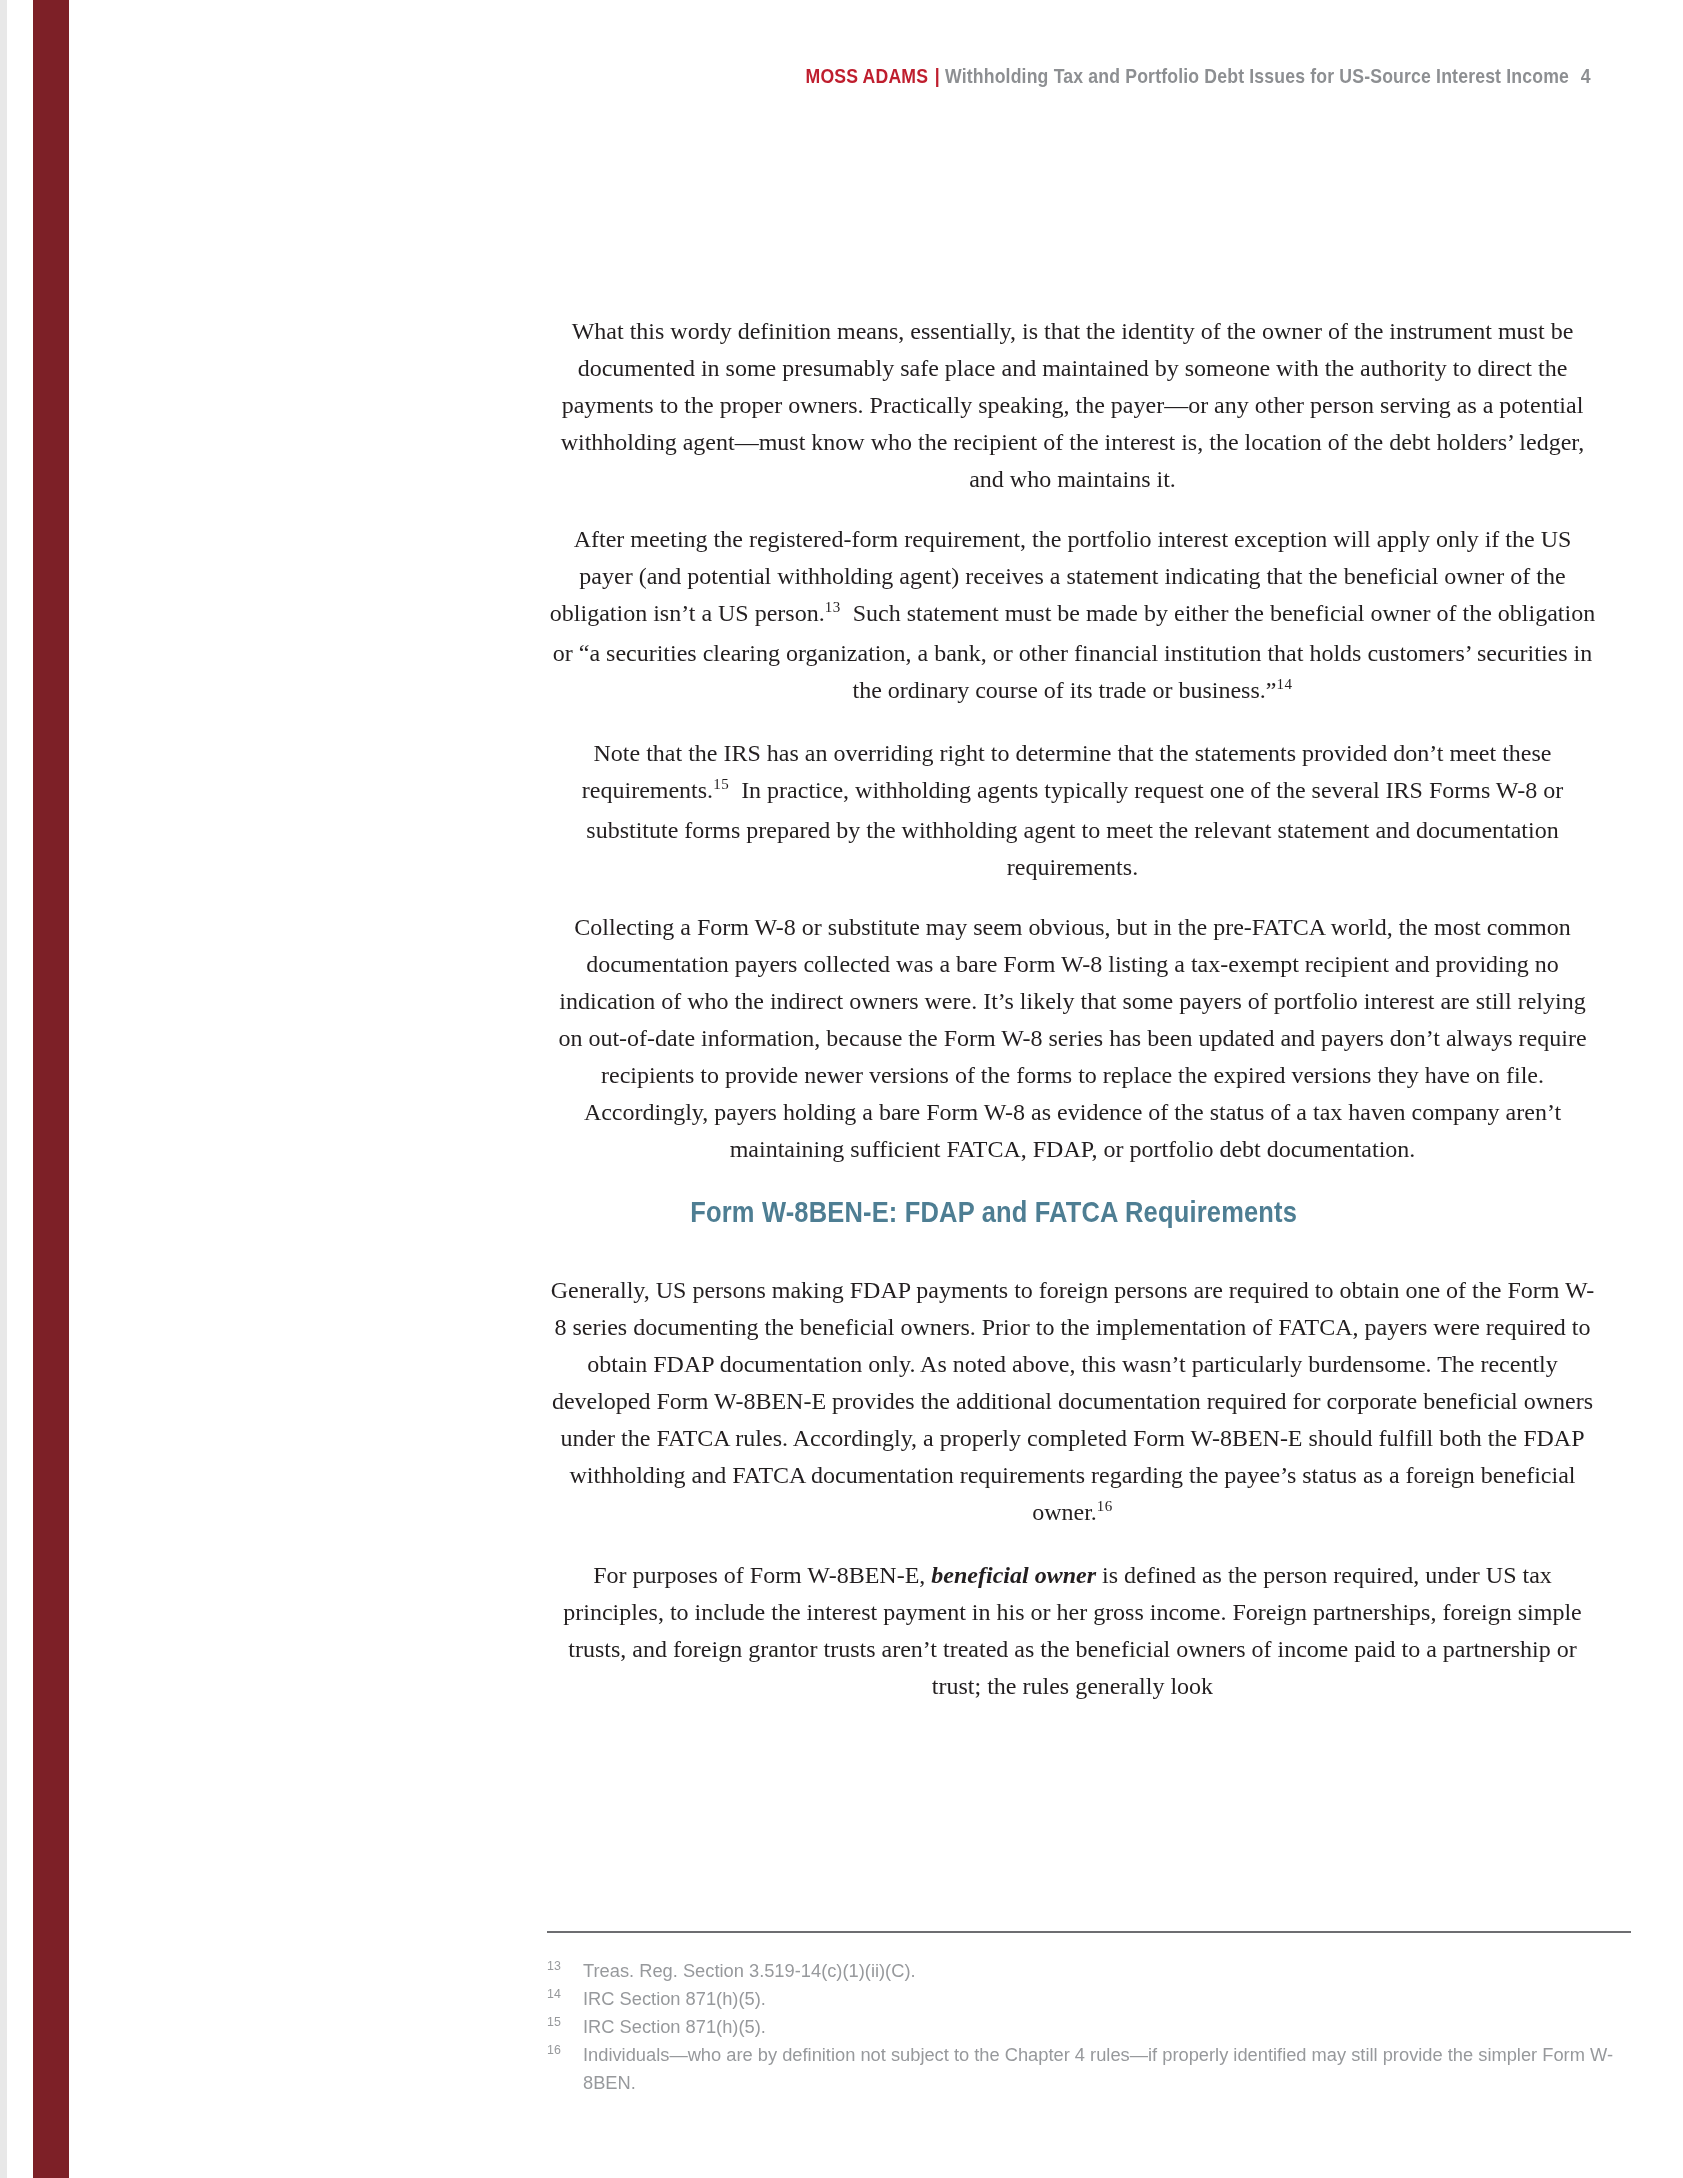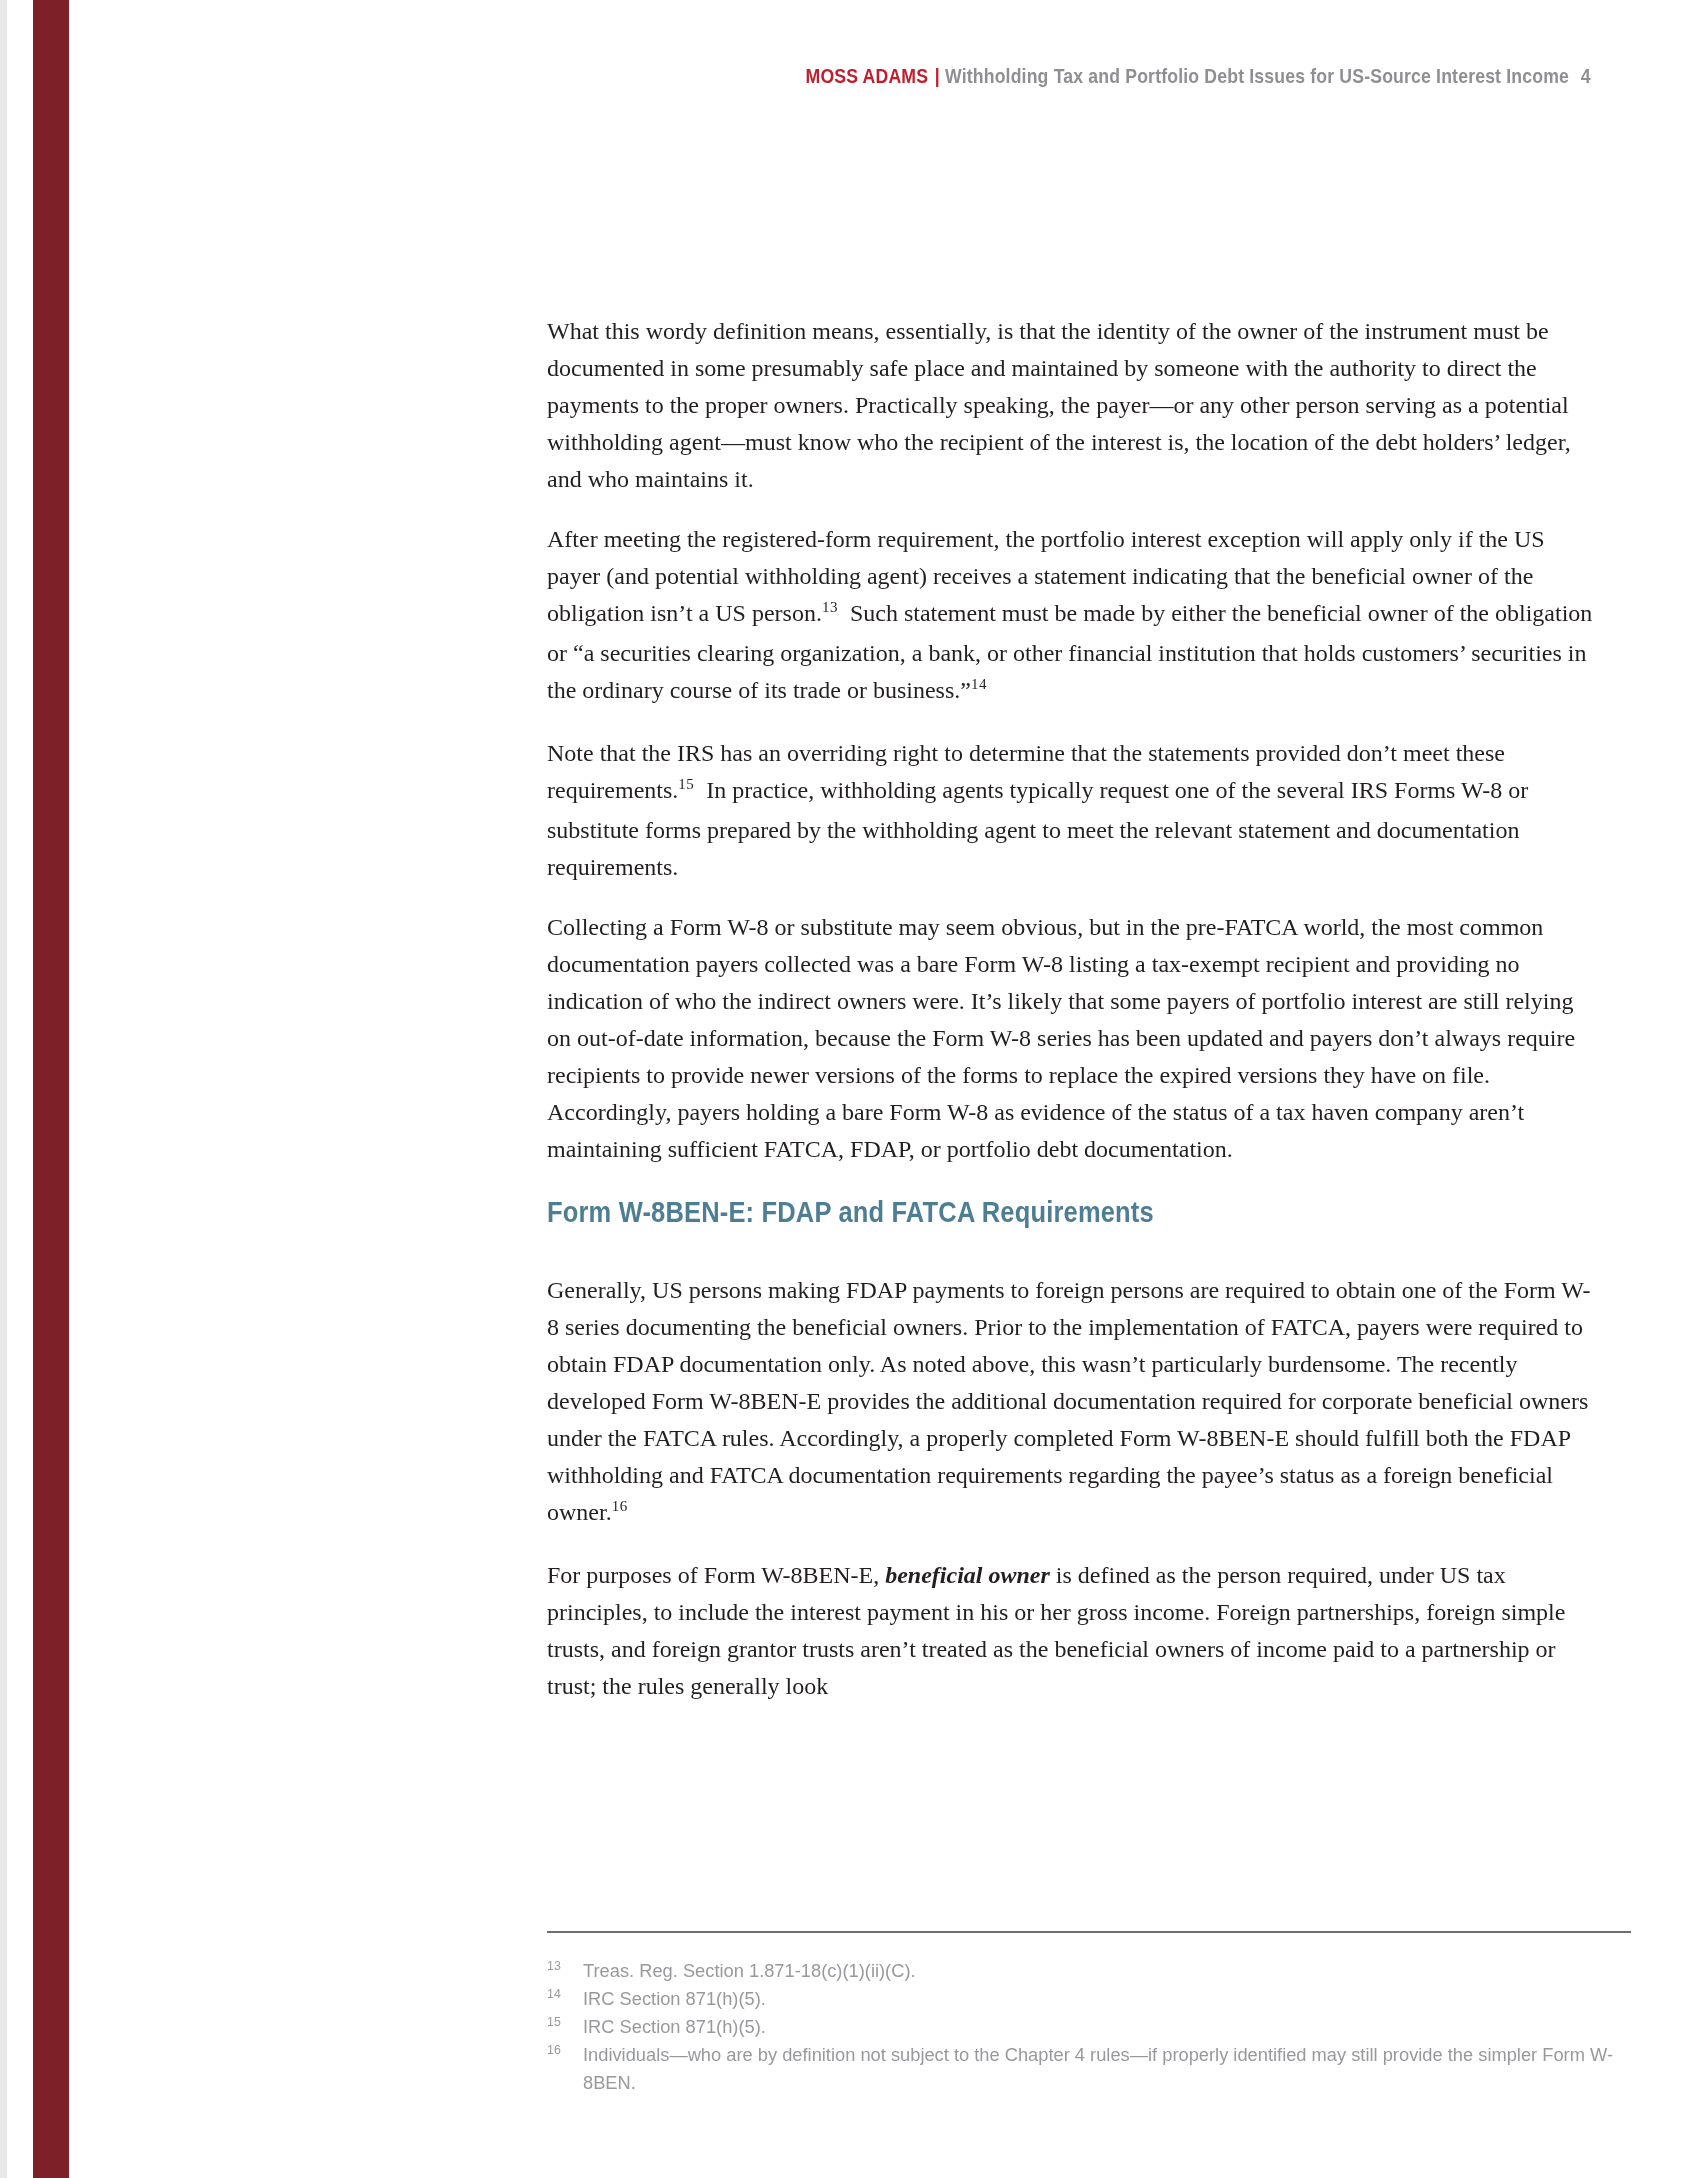--- a/index.html
+++ b/index.html
@@ -27,21 +27,21 @@
   }
   .brand{color:#bf1e2e;font-weight:bold;}
   .hdr-sep{color:#bf1e2e;font-weight:bold;padding:0 6px 0 8px;}
   .hdr-title{color:#8d8f92;font-weight:bold;}
   .hdr-page{color:#8d8f92;font-weight:bold;margin-left:14px;}
   
   #content-column{
     position:absolute;left:540px;top:313px;width:1051px;
     color:#231f20;
     font-size:24px;line-height:37px;
-    text-align:left;
+    text-align:center;
   }
   .para{margin:0 0 23px 0;}
   .sup{
     font-size:15px;
     position:relative;top:-9px;
     letter-spacing:0.5px;
   }
   .bi{font-weight:bold;font-style:italic;}
   #section-heading{
     margin:26px 0 42px 0;
@@ -95,21 +95,21 @@
     <div id="section-heading">Form W-8BEN-E: FDAP and FATCA Requirements</div>
     <div id="paras-bottom">
         <div class="para"><span>Generally, US persons making FDAP payments to foreign persons are required to obtain one of the Form W-8 series documenting the beneficial owners. Prior to the implementation of FATCA, payers were required to obtain FDAP documentation only. As noted above, this wasn’t particularly burdensome. The recently developed Form W-8BEN-E provides the additional documentation required for corporate beneficial owners under the FATCA rules. Accordingly, a properly completed Form W-8BEN-E should fulfill both the FDAP withholding and FATCA documentation requirements regarding the payee’s status as a foreign beneficial owner.</span><span class="sup">16</span></div>
         <div class="para"><span>For purposes of Form W-8BEN-E, </span><span class="bi">beneficial owner</span><span> is defined as the person required, under US tax principles, to include the interest payment in his or her gross income. Foreign partnerships, foreign simple trusts, and foreign grantor trusts aren’t treated as the beneficial owners of income paid to a partnership or trust; the rules generally look</span></div>
       </div>
   </div>
 
   <div id="footnote-section">
     <hr id="footnote-rule">
     <div id="footnote-list">
-        <div class="footnote"><span class="fn-num">13</span><span>Treas. Reg. Section 1.871-18(c)(1)(ii)(C).</span></div>
+        <div class="footnote"><span class="fn-num">13</span><span>Treas. Reg. Section 3.519-14(c)(1)(ii)(C).</span></div>
         <div class="footnote"><span class="fn-num">14</span><span>IRC Section 871(h)(5).</span></div>
         <div class="footnote"><span class="fn-num">15</span><span>IRC Section 871(h)(5).</span></div>
         <div class="footnote"><span class="fn-num">16</span><span>Individuals—who are by definition not subject to the Chapter 4 rules—if properly identified may still provide the simpler Form W-8BEN.</span></div>
       </div>
   </div>
 
 </div>
 
 
 </body></html>

